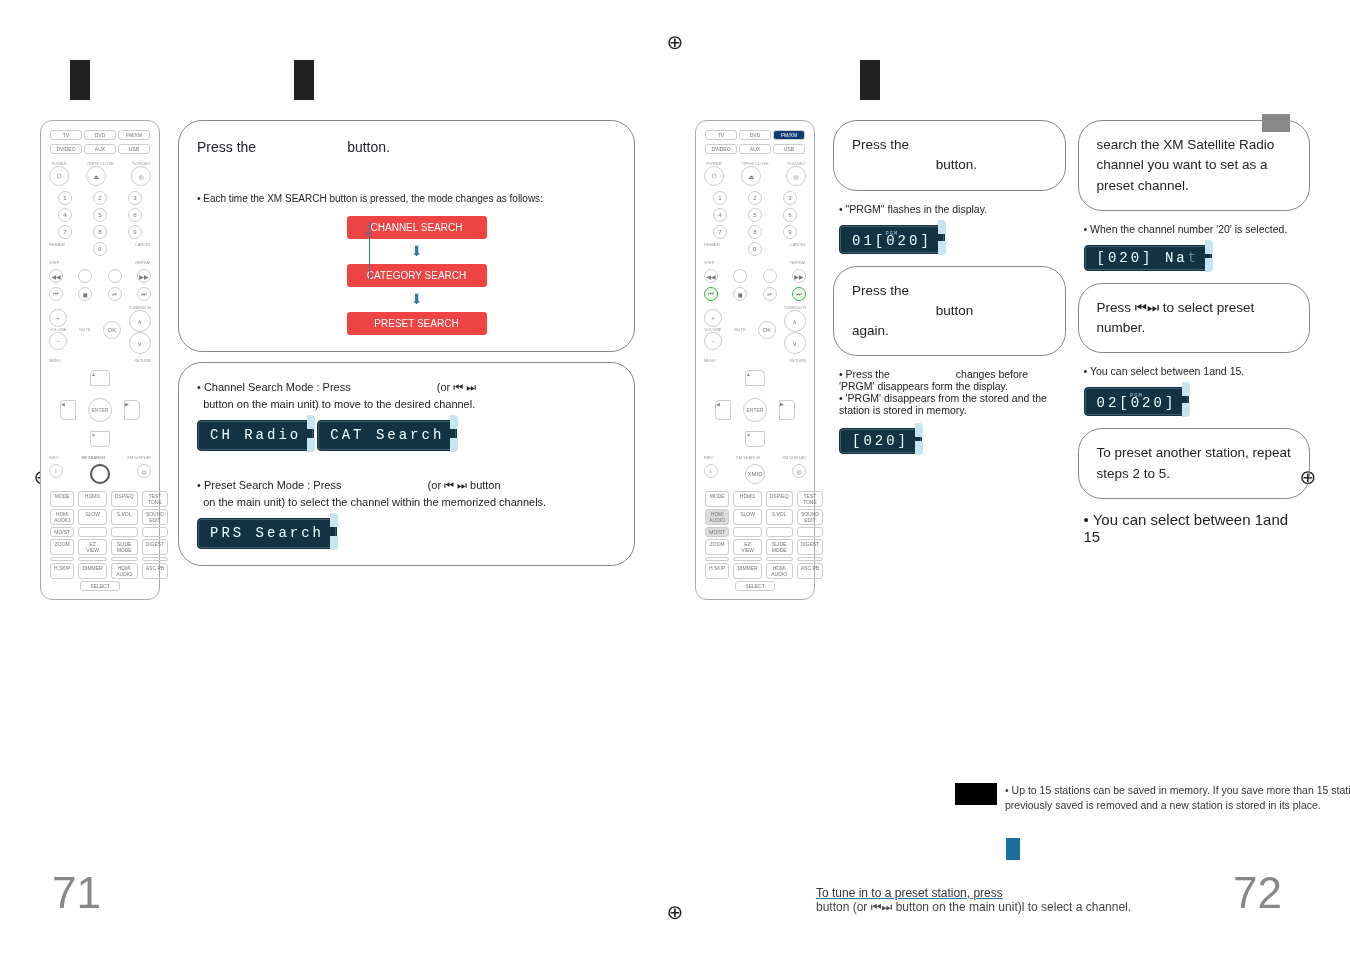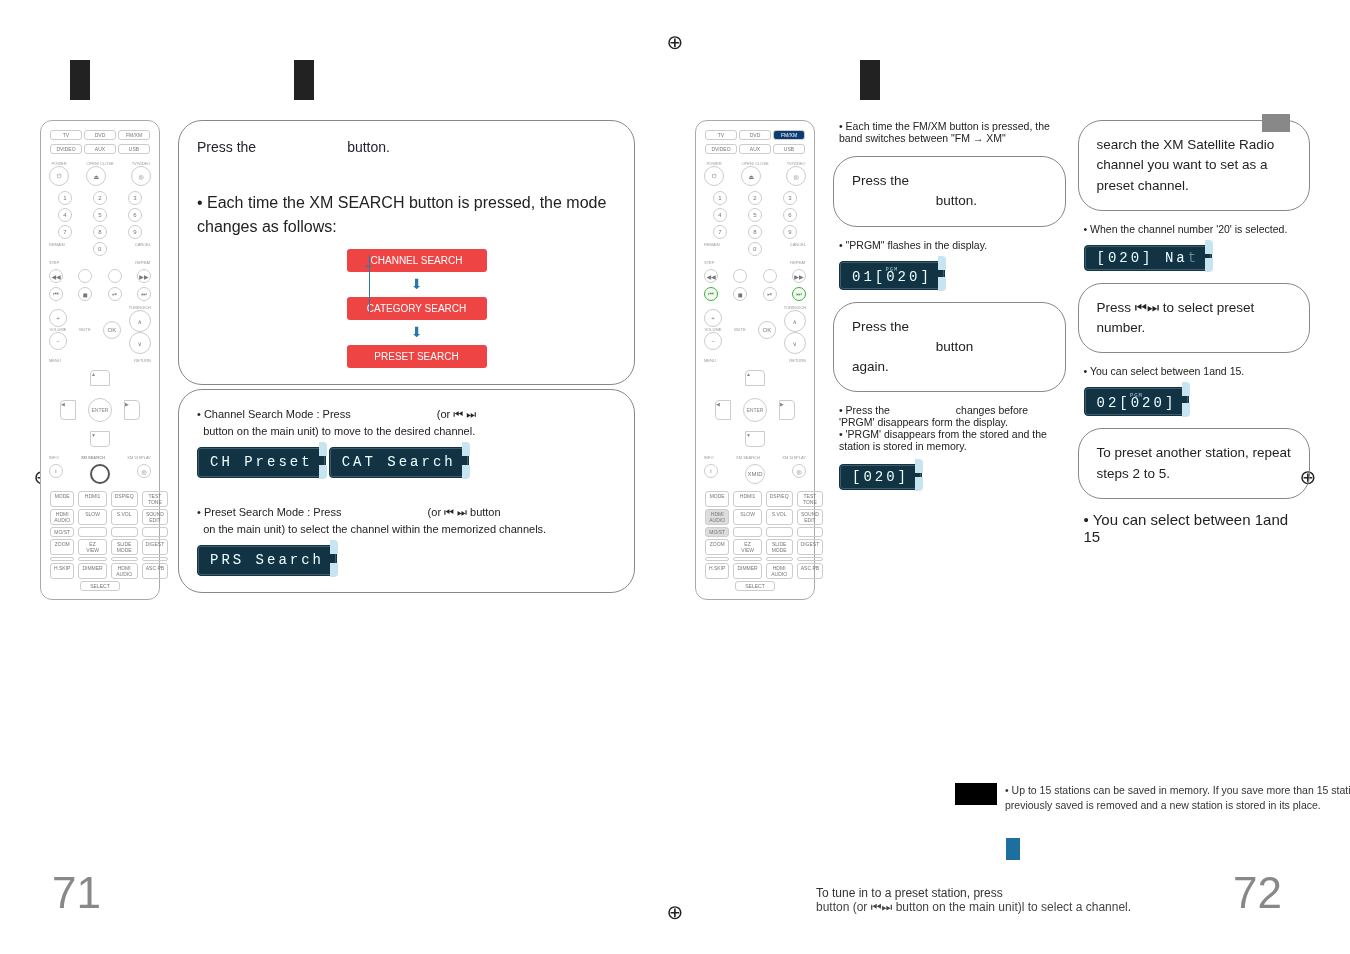--- a/index.html
+++ b/index.html
@@ -54,21 +54,21 @@
   .remote .dpad .up { top:0; left:30px; width:20px;height:16px;border-radius:4px 4px 0 0;}
   .remote .dpad .down { bottom:0; left:30px; width:20px;height:16px;border-radius:0 0 4px 4px;}
   .remote .dpad .left { left:0; top:30px; width:16px;height:20px;border-radius:4px 0 0 4px;}
   .remote .dpad .right { right:0; top:30px; width:16px;height:20px;border-radius:0 4px 4px 0;}
   .remote .grid4 { display:grid; grid-template-columns:repeat(4,1fr); gap:2px; }
   .remote .grid3 { display:grid; grid-template-columns:repeat(3,1fr); gap:3px; justify-items:center;}
 
   .left-content { display:flex; gap: 18px; }
   .right-content-main { display:flex; gap: 18px; }
 
-  .instructions { flex: 1; display:flex; flex-direction:column; gap: 4px; }
+  .instructions { flex: 1; display:flex; flex-direction:column; gap: 10px; }
   .step-card {
     border: 1px solid #888; border-radius: 24px;
     padding: 16px 18px; font-size: 11px; line-height: 1.5;
     position: relative;
   }
   .step-title { font-size: 14px; color: #223; margin-bottom: 10px; }
   .flow-pill {
     background: #ef4444; color: #fff; font-size: 10px;
     padding: 4px 14px; border-radius: 3px; display:inline-block;
     text-align:center;
@@ -257,42 +257,42 @@
       <div style="text-align:center;"><span class="btn-rect" style="display:inline-block;width:40px;">SELECT</span></div>
     </div>
 
     <div class="instructions">
       <div class="step-card">
         <div class="step-title">
           <span>Press the</span>
           <span style="visibility:hidden;">XM SEARCH</span>
           <span>button.</span>
         </div>
-        <div style="font-size:16px;margin-top:33px;">
+        <div style="font-size:10px;margin-top:33px;">
           <span class="note-bullet">Each time the XM SEARCH button is pressed, the mode changes as follows:</span>
         </div>
         <div class="flow-col" style="margin-top:10px; position:relative;">
           <div style="position:absolute; left:146px; top:6px; font-size:12px; color:#2a77a8;">←</div>
           <div style="position:absolute; left:152px; top:6px; height:58px; width:1px; border-right:1px solid #2a77a8;"></div>
           <div class="flow-pill" style="width:140px;">CHANNEL SEARCH</div>
           <div class="flow-arrow">⬇</div>
           <div class="flow-pill" style="width:140px;">CATEGORY SEARCH</div>
           <div class="flow-arrow">⬇</div>
           <div class="flow-pill" style="width:140px;">PRESET SEARCH</div>
         </div>
       </div>
 
       <div class="step-card">
         <div style="margin-bottom:4px;">
           • <span>Channel Search Mode : Press</span>
           <span style="display:inline-block;width:80px;"></span>
           <span>(or </span><span class="symbols">⏮ ⏭</span><br>
           &nbsp;&nbsp;<span>button on the main unit) to move to the desired channel.</span>
         </div>
-        <div class="lcd-wrap"><span class="lcd">CH  Preset</span><span class="corner"></span><span class="corner b"></span></div>
+        <div class="lcd-wrap"><span class="lcd">CH  Radio</span><span class="corner"></span><span class="corner b"></span></div>
 
         <div class="lcd-wrap"><span class="lcd">CAT Search</span><span class="corner"></span><span class="corner b"></span></div>
 
         <div style="margin:26px 0 4px;">
           • <span>Preset Search Mode : Press</span>
           <span style="display:inline-block;width:80px;"></span>
           <span>(or </span><span class="symbols">⏮ ⏭</span><span> button</span><br>
           &nbsp;&nbsp;<span>on the main unit) to select the channel within the memorized channels.</span>
         </div>
         <div class="lcd-wrap"><span class="lcd">PRS Search</span><span class="corner"></span><span class="corner b"></span></div>
@@ -422,23 +422,20 @@
         <span class="btn-rect">H.SKIP</span>
             <span class="btn-rect">DIMMER</span>
             <span class="btn-rect">HDMI AUDIO</span>
             <span class="btn-rect">ASC PB</span>
       </div>
       <div style="text-align:center;"><span class="btn-rect" style="display:inline-block;width:40px;">SELECT</span></div>
     </div>
 
     <div class="right-cols">
       <div class="rcol">
-        <div style="font-size:10.5px;padding:0 6px;">
-          <span class="note-bullet">Each time the FM/XM button is pressed, the band switches between "FM → XM"</span>
-        </div>
 
         <div class="box">
           <div class="box-title">
             <span>Press the</span><br>
             <span style="display:inline-block;width:80px;"></span>
             <span>button.</span>
           </div>
         </div>
         <div style="font-size:10.5px;padding:0 6px;">
           <span class="note-bullet">"PRGM" flashes in the display.</span>
@@ -499,19 +496,19 @@
     </div>
   </div>
 
   <div class="note-box">
     <div class="note-ico"></div>
     <div><span class="note-bullet">Up to 15 stations can be saved in memory. If you save more than 15 stations, the oldest station previously saved is removed and a new station is stored in its place.</span></div>
   </div>
 
   <div class="blue-tab"></div>
   <div class="pagefoot-tip rightpage">
-    <div style="color:#2878a9;display:inline;"><span style="color:#333;">To tune in to a preset station, press</span></div><br>
+    <div style="color:#2878a9;display:inline;text-decoration:underline;"><span style="color:#333;">To tune in to a preset station, press</span></div><br>
     <span>button (or ⏮⏭ button on the main unit)l to select a channel.</span>
   </div>
   <div class="pagefoot-num pagefoot-right">72</div>
 </div>
 
 </div>
 
 </body></html>

